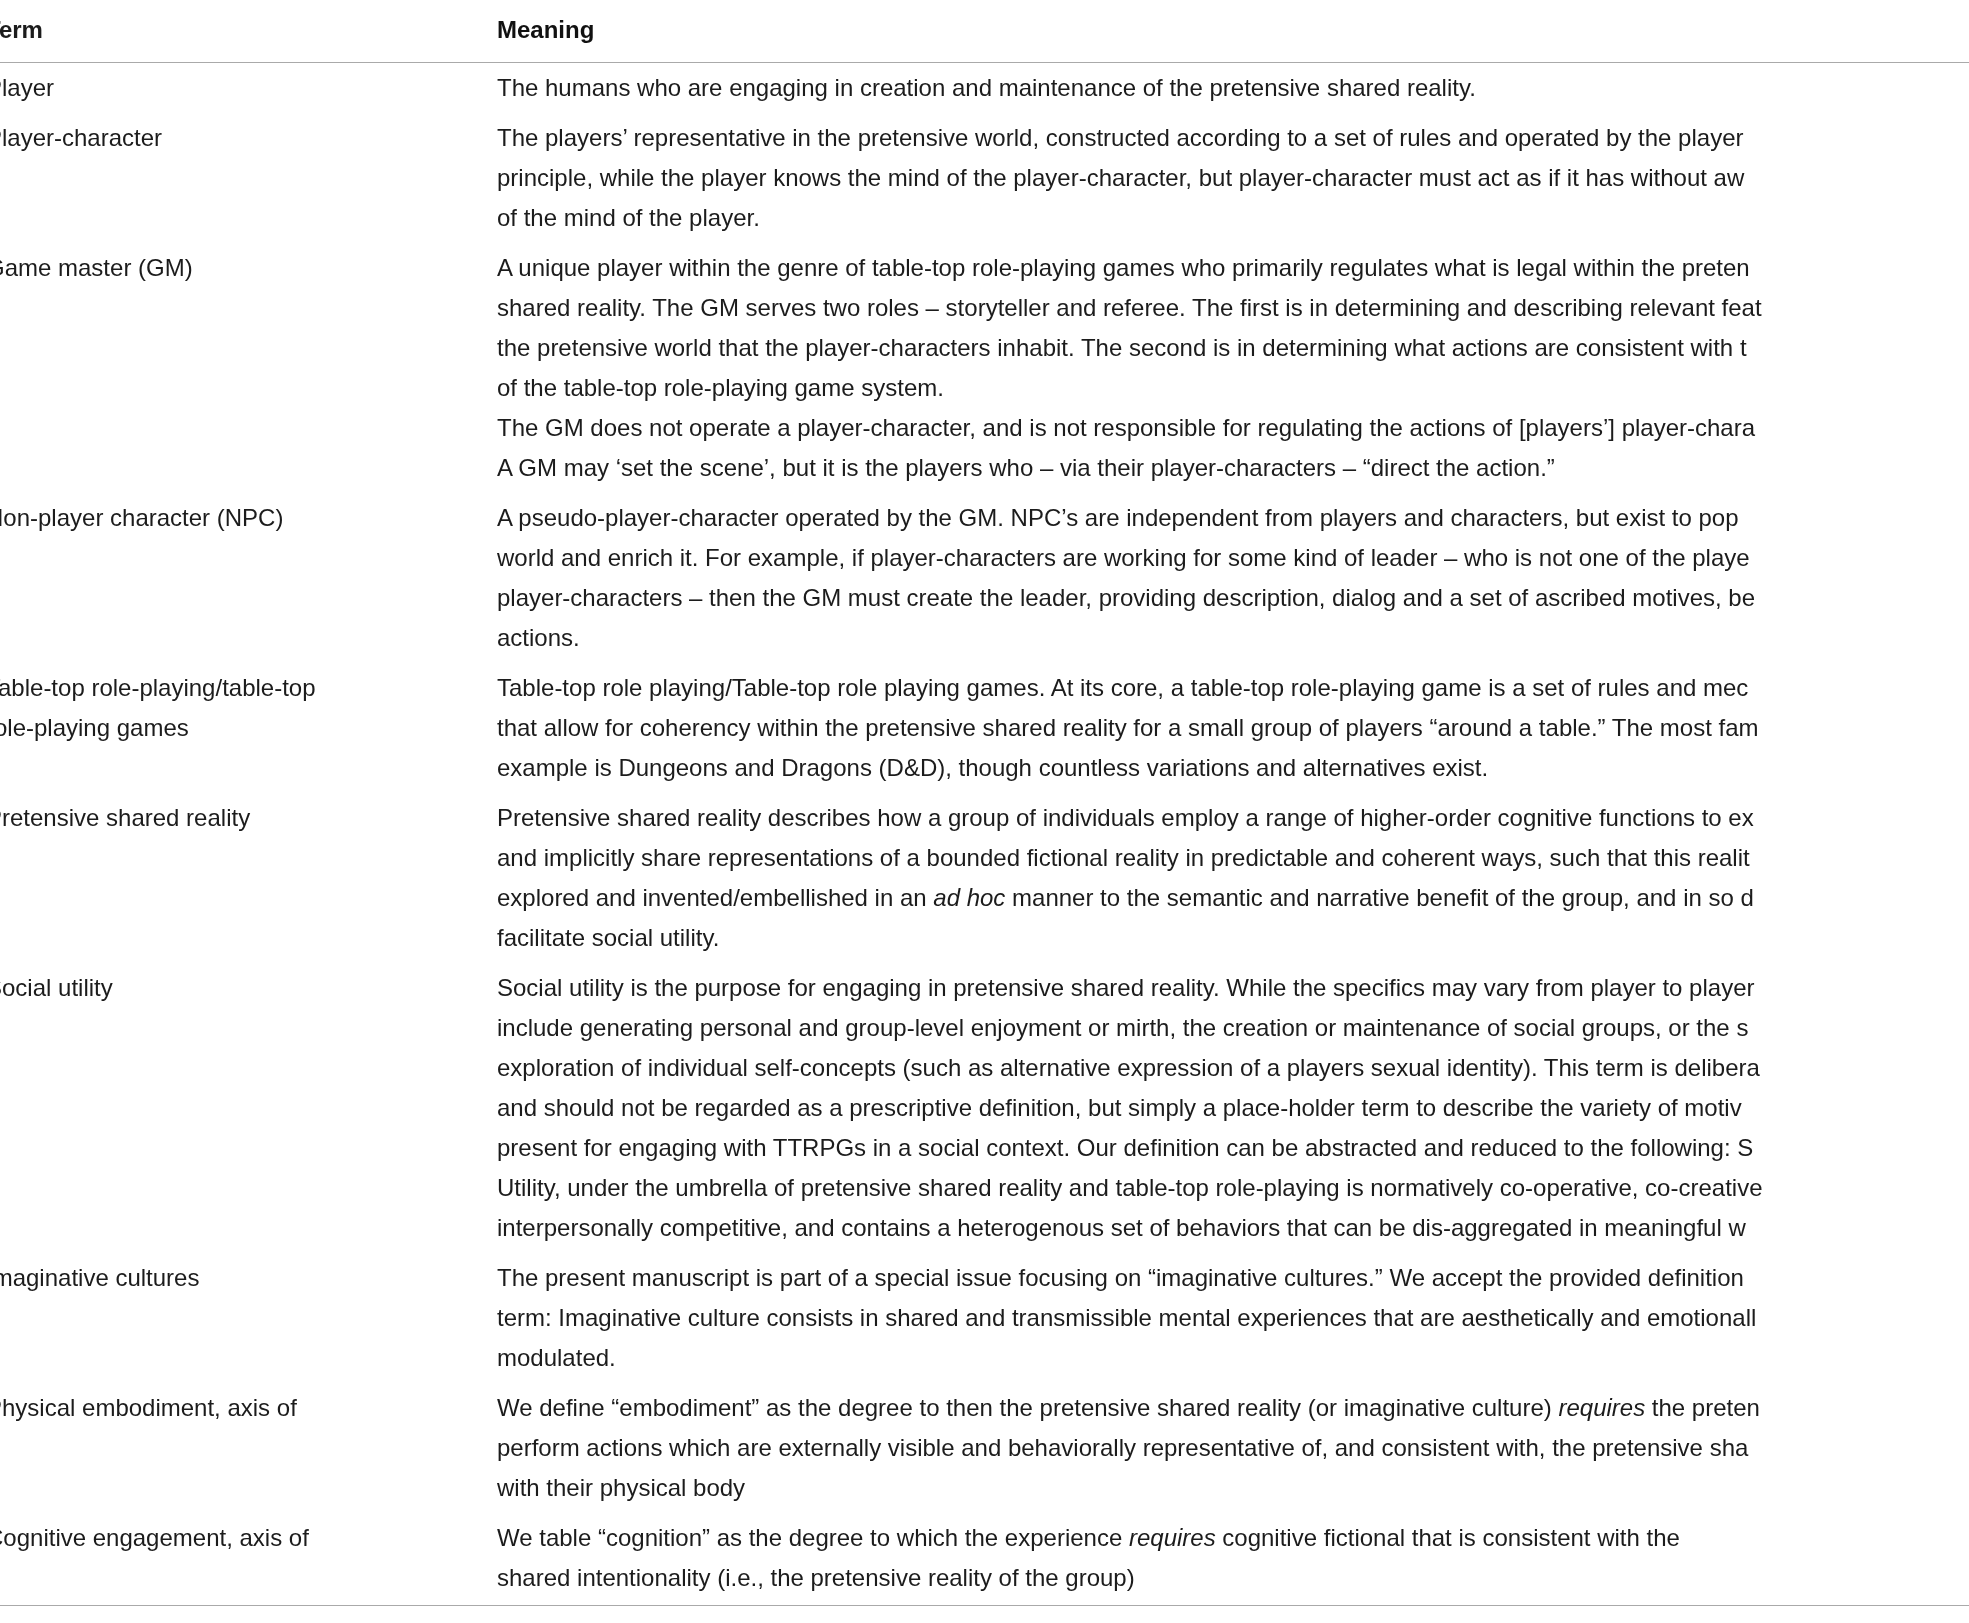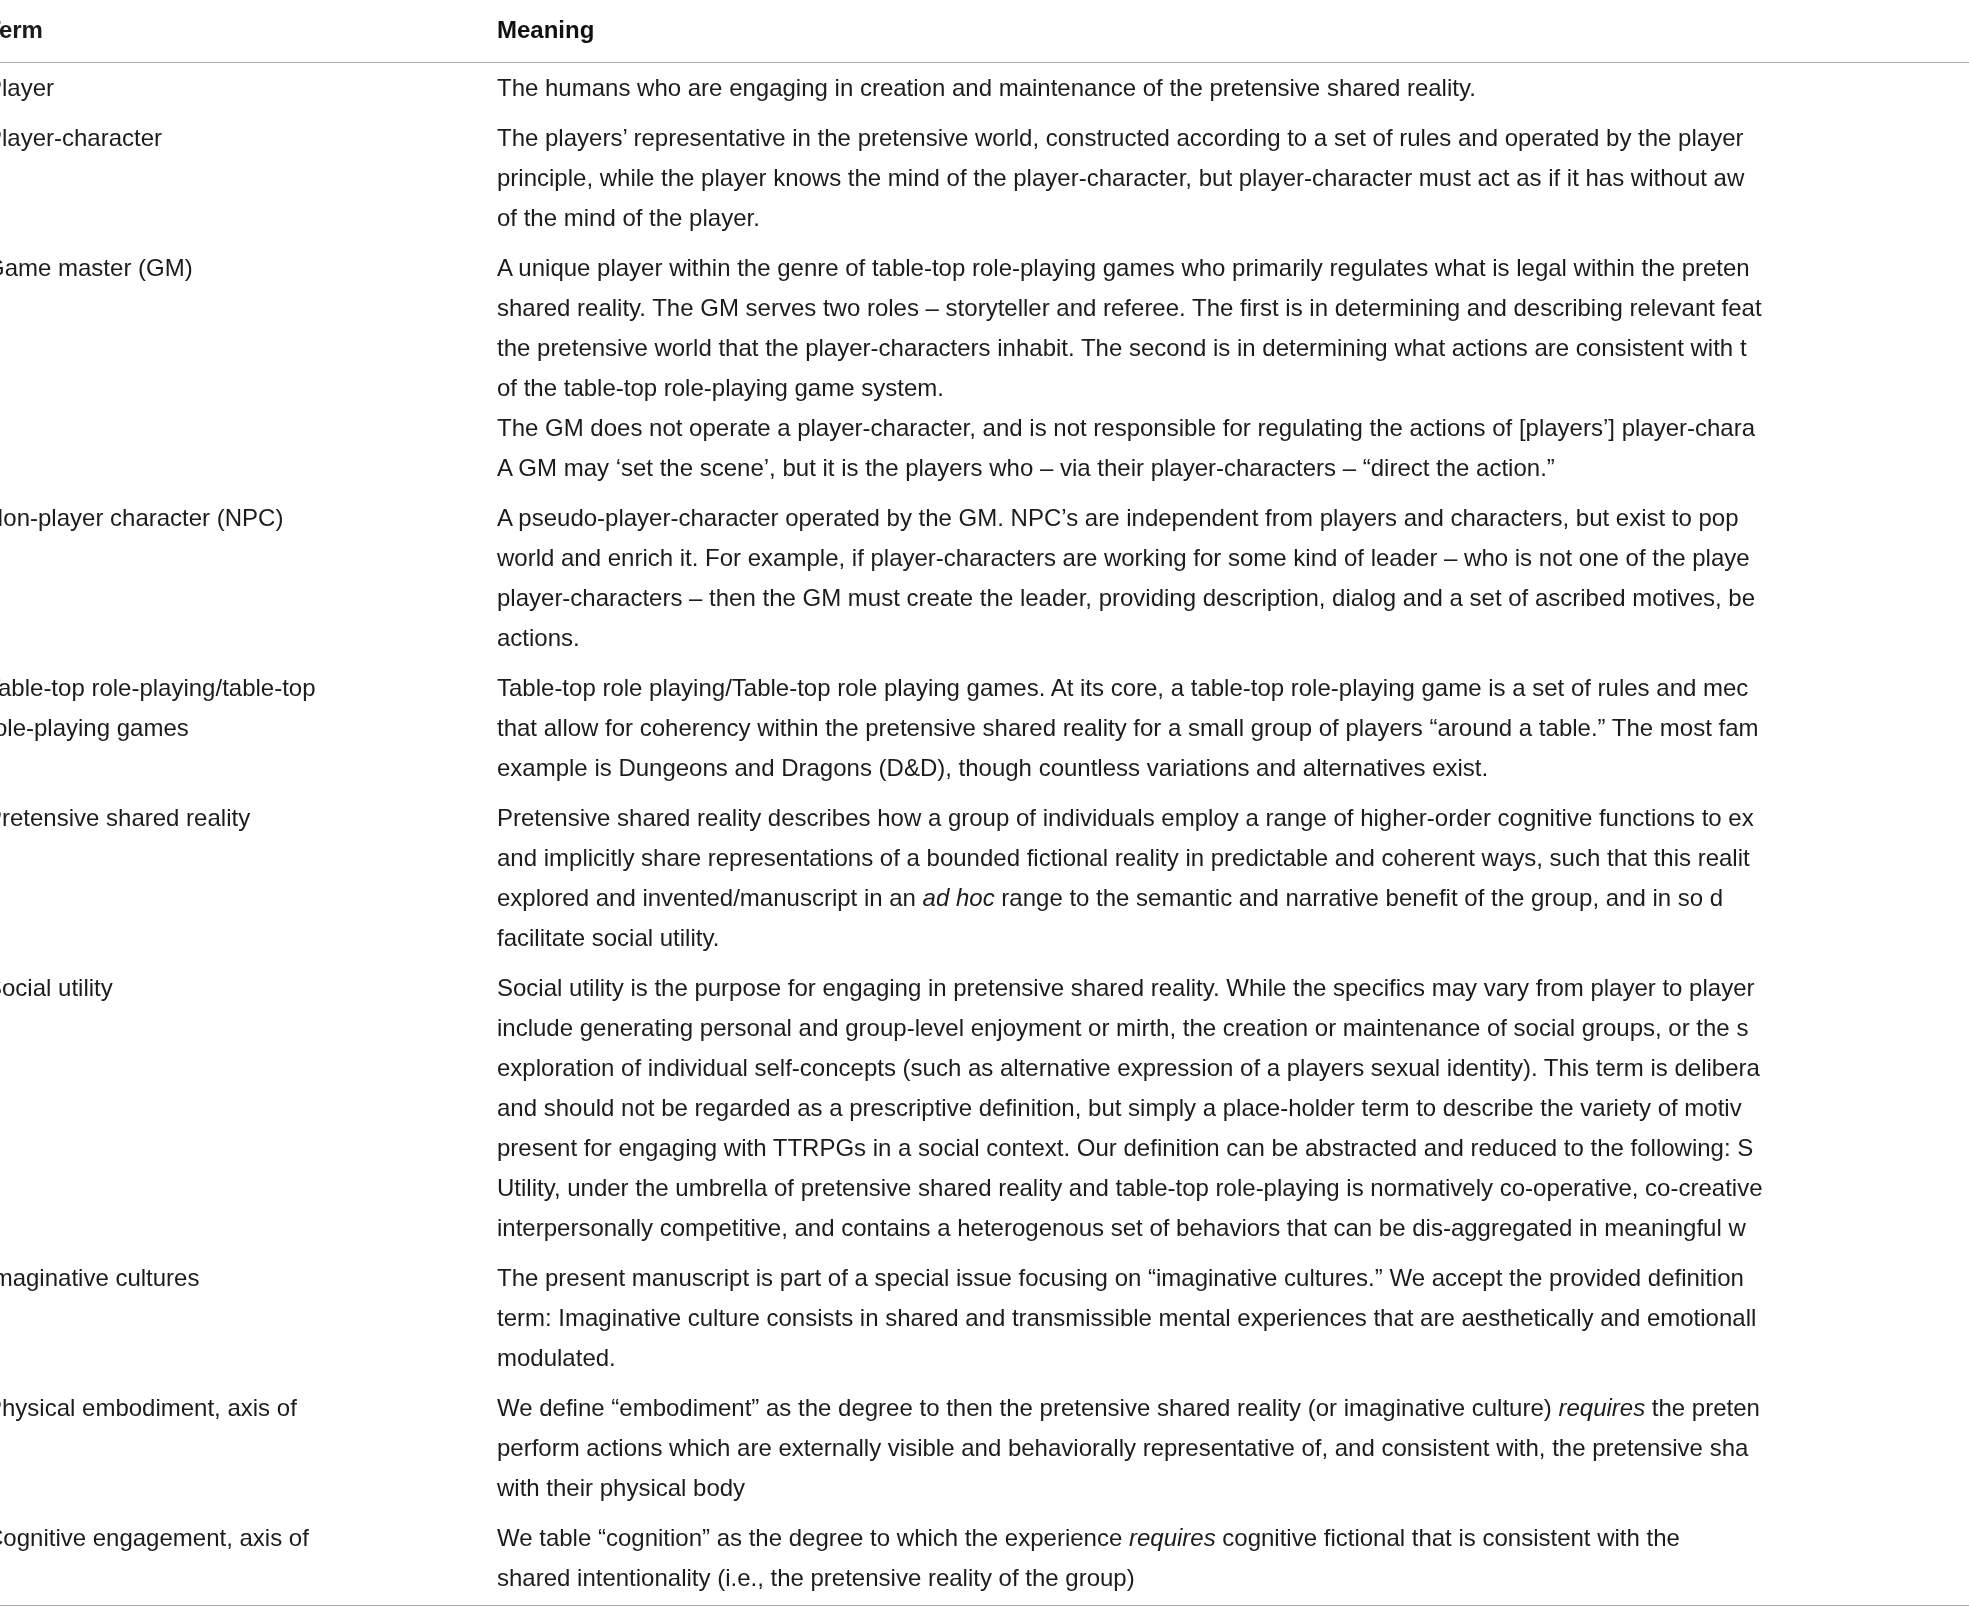--- a/index.html
+++ b/index.html
@@ -125,21 +125,21 @@
         <div class="line">that allow for coherency within the pretensive shared reality for a small group of players “around a table.” The most fam</div>
         <div class="line">example is Dungeons and Dragons (D&amp;D), though countless variations and alternatives exist.</div>
       </div>
     </div>
 
     <div class="row">
       <div class="col-term">Pretensive shared reality</div>
       <div class="col-meaning">
         <div class="line">Pretensive shared reality describes how a group of individuals employ a range of higher-order cognitive functions to ex</div>
         <div class="line">and implicitly share representations of a bounded fictional reality in predictable and coherent ways, such that this realit</div>
-        <div class="line"><span>explored and invented/manuscript in an </span><em>ad hoc</em><span> range to the semantic and narrative benefit of the group, and in so d</span></div>
+        <div class="line"><span>explored and invented/embellished in an </span><em>ad hoc</em><span> manner to the semantic and narrative benefit of the group, and in so d</span></div>
         <div class="line">facilitate social utility.</div>
       </div>
     </div>
 
     <div class="row">
       <div class="col-term">Social utility</div>
       <div class="col-meaning">
         <div class="line">Social utility is the purpose for engaging in pretensive shared reality. While the specifics may vary from player to player</div>
         <div class="line">include generating personal and group-level enjoyment or mirth, the creation or maintenance of social groups, or the s</div>
         <div class="line">exploration of individual self-concepts (such as alternative expression of a players sexual identity). This term is delibera</div>

